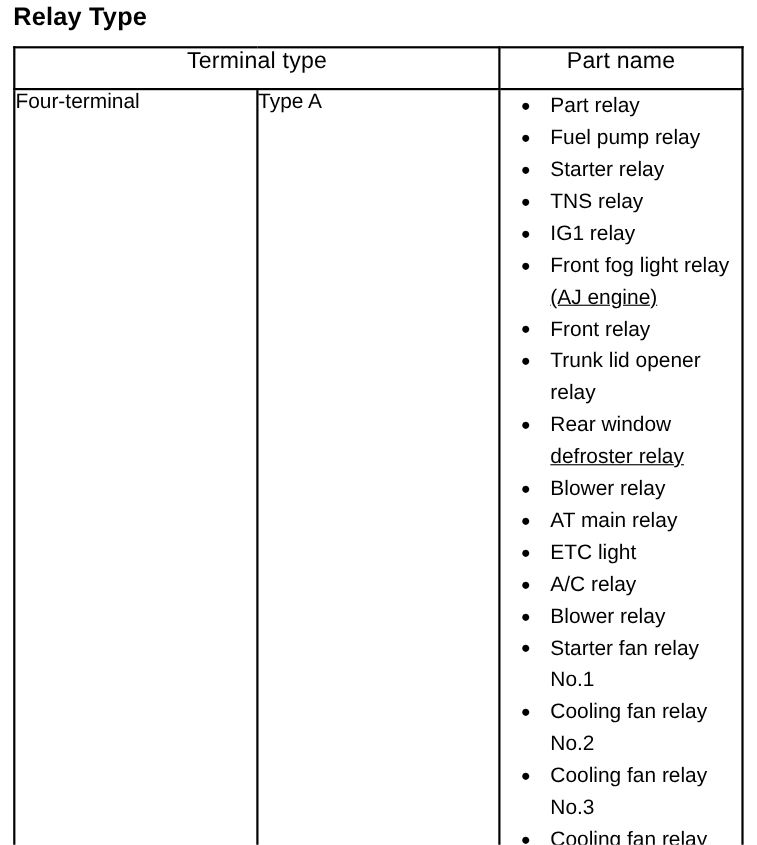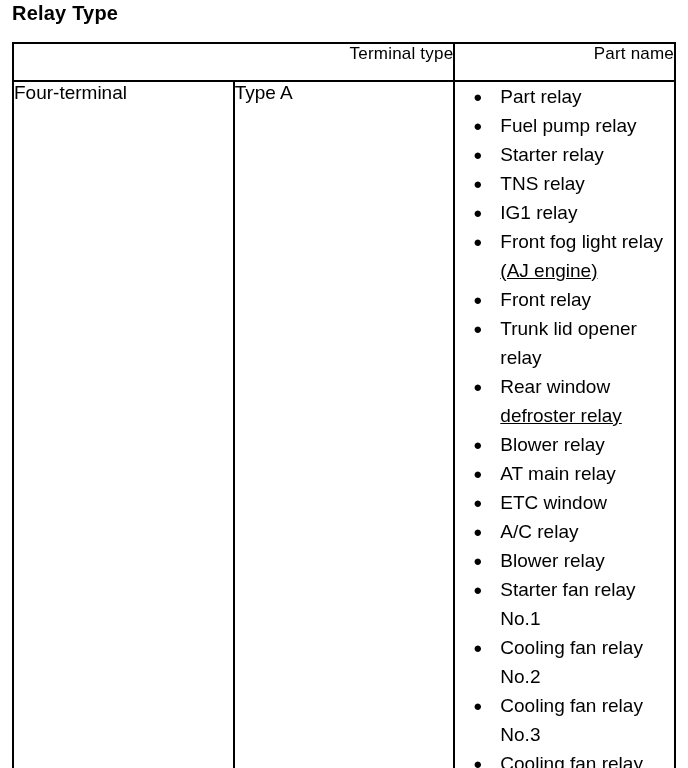--- a/index.html
+++ b/index.html
@@ -13,21 +13,21 @@
     position: relative;
     font-family: "Liberation Sans", sans-serif;
     color: #000000;
     overflow: hidden;
   }
 
   #page-title {
     position: absolute;
     left: 12px;
     top: 2px;
-    font-size: 20px;
+    font-size: 23px;
     font-weight: bold;
     letter-spacing: 0.2px;
   }
 
   #relay-table {
     position: absolute;
     left: 12px;
     top: 42px;
     width: 664px;
     height: 703px;
@@ -37,23 +37,23 @@
 
   #relay-table td, #relay-table th {
     border: 2px solid #000000;
     padding: 0;
     vertical-align: top;
     font-weight: normal;
   }
 
   .header-cell {
     height: 36px;
-    text-align: right;
+    text-align: center;
     vertical-align: middle;
-    font-size: 17px;
+    font-size: 21px;
     font-weight: bold;
     letter-spacing: 0.2px;
   }
 
   .terminal-cell {
     width: 214px;
     vertical-align: middle;
     font-size: 19px;
     padding-left: 11px;
   }
@@ -117,21 +117,21 @@
             <li><span class="bullet">●</span><span>Fuel pump relay</span></li>
             <li><span class="bullet">●</span><span>Starter relay</span></li>
             <li><span class="bullet">●</span><span>TNS relay</span></li>
             <li><span class="bullet">●</span><span>IG1 relay</span></li>
             <li><span class="bullet">●</span><span>Front fog light relay</span><span class="cont">(AJ engine)</span></li>
             <li><span class="bullet">●</span><span>Front relay</span></li>
             <li><span class="bullet">●</span><span>Trunk lid opener relay</span></li>
             <li><span class="bullet">●</span><span>Rear window</span><span class="cont">defroster relay</span></li>
             <li><span class="bullet">●</span><span>Blower relay</span></li>
             <li><span class="bullet">●</span><span>AT main relay</span></li>
-            <li><span class="bullet">●</span><span>ETC window</span></li>
+            <li><span class="bullet">●</span><span>ETC light</span></li>
             <li><span class="bullet">●</span><span>A/C relay</span></li>
             <li><span class="bullet">●</span><span>Blower relay</span></li>
             <li><span class="bullet">●</span><span>Starter fan relay No.1</span></li>
             <li><span class="bullet">●</span><span>Cooling fan relay No.2</span></li>
             <li><span class="bullet">●</span><span>Cooling fan relay No.3</span></li>
             <li><span class="bullet">●</span><span>Cooling fan relay No.4</span></li>
           </ul>
         </td>
       </tr>
     </tbody>

